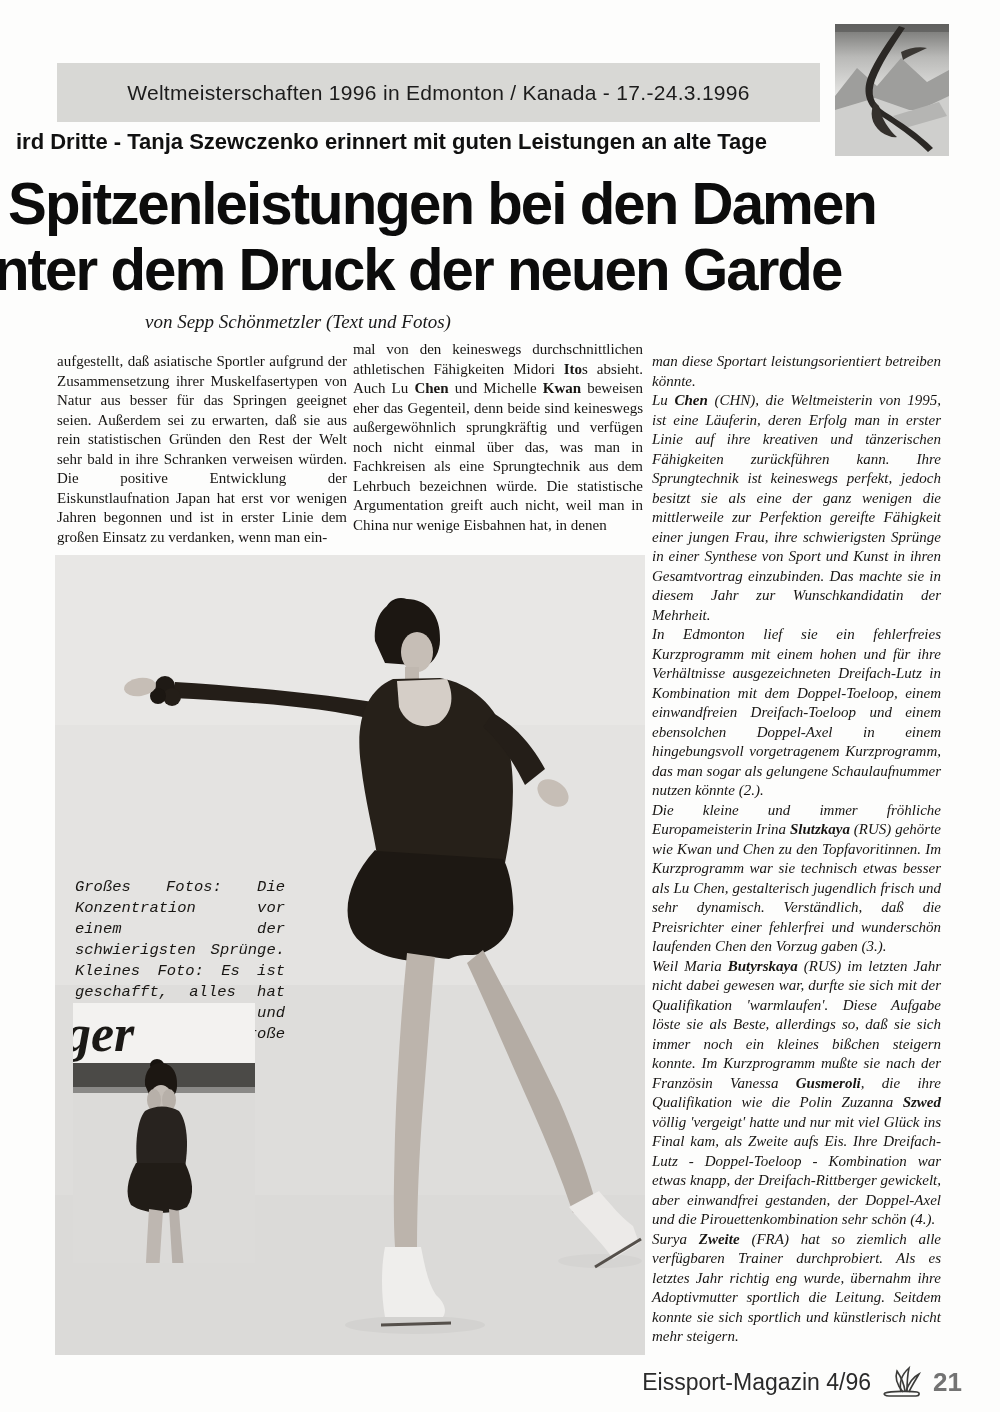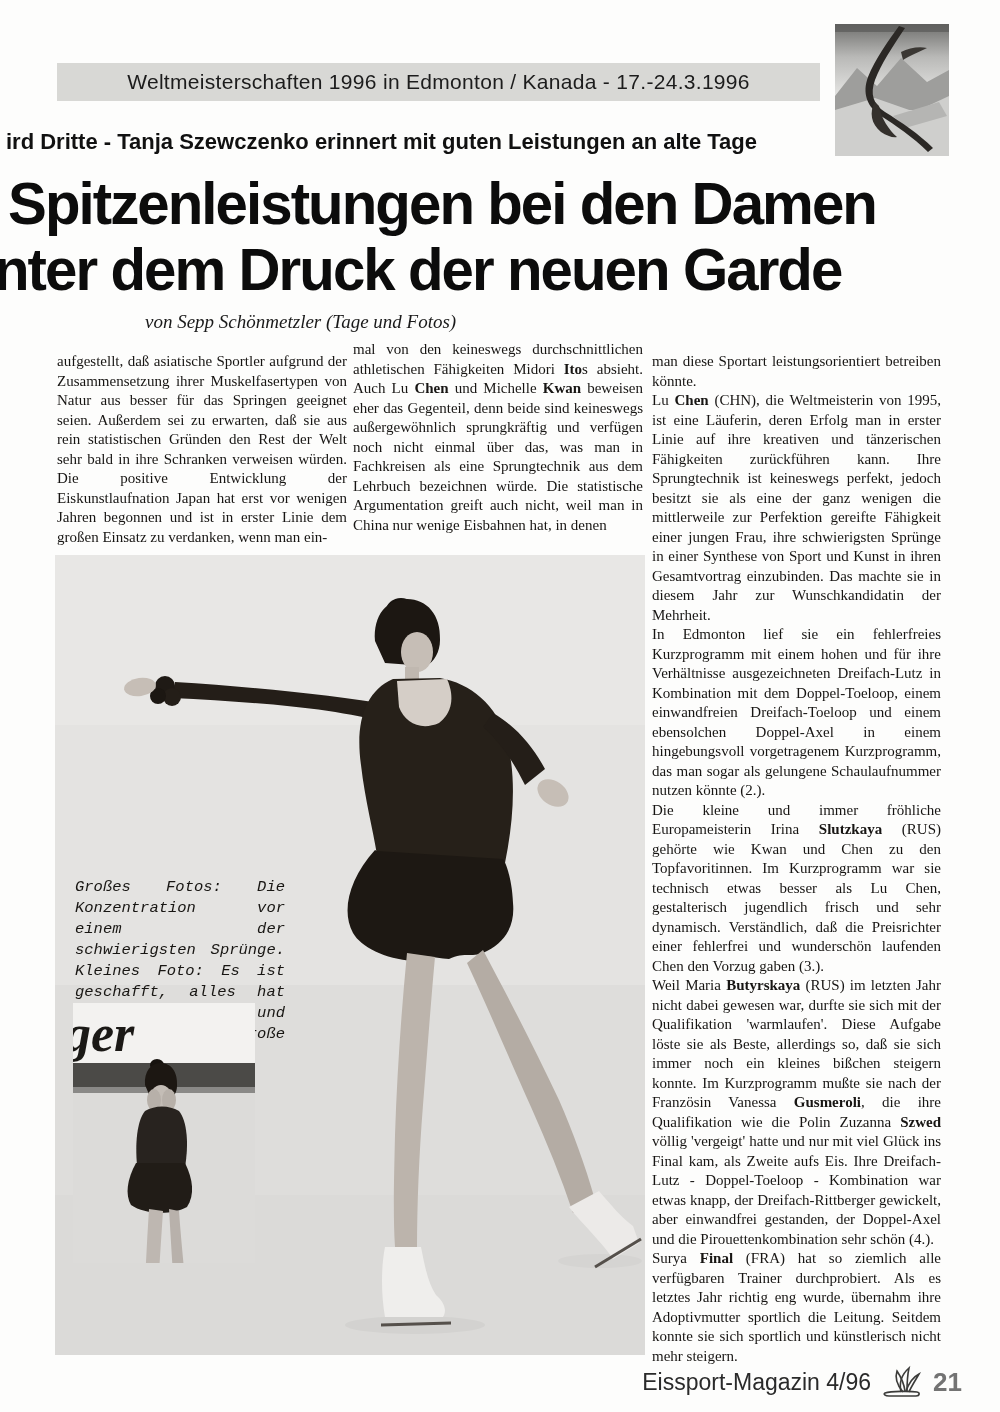--- a/index.html
+++ b/index.html
@@ -3,49 +3,49 @@
 <meta charset="utf-8">
 <style>
   html,body{margin:0;padding:0;}
   body{
     width:1000px;height:1412px;position:relative;background:#fdfdfc;
     font-family:"Liberation Serif", serif;color:#161412;overflow:hidden;
   }
   .abs{position:absolute;}
   
   .banner{
-    left:57px;top:63px;width:763px;height:38px;background:#d8d8d5;
+    left:57px;top:63px;width:763px;height:59px;background:#d8d8d5;
     display:flex;align-items:center;justify-content:center;
     font-family:"Liberation Sans", sans-serif;font-size:21px;color:#1c1c1c;
     letter-spacing:.3px;
   }
   .logo-box{left:835px;top:24px;width:114px;height:132px;}
   .kicker{
-    left:6px;top:129px;width:980px;white-space:nowrap;
+    left:16px;top:129px;width:980px;white-space:nowrap;
     font-family:"Liberation Sans", sans-serif;font-weight:bold;font-size:22px;color:#111;
   }
   .headline{
     font-family:"Liberation Sans", sans-serif;font-weight:bold;color:#0c0c0c;
     font-size:60px;letter-spacing:-2px;white-space:nowrap;line-height:1;
     transform:scaleX(.97);transform-origin:left top;
   }
   .hl1{left:8px;top:174px;}
   .hl2{left:-6px;top:240px;}
   .byline{
     left:145px;top:311px;font-style:italic;font-size:19px;color:#1a1a1a;white-space:nowrap;
   }
   
   .col{
     font-size:15px;line-height:19.5px;text-align:justify;color:#171513;
   }
   .col p{margin:0;}
   .col b{font-weight:bold;}
   .col-left{left:57px;top:352px;width:290px;height:198px;}
   .col-mid{left:353px;top:340px;width:290px;height:198px;}
-  .col-right{left:652px;top:352px;width:289px;height:1002px;}
+  .col-right{left:652px;top:352px;width:289px;height:1002px;font-style:italic;}
   
   .photo{
     left:55px;top:555px;width:590px;height:800px;overflow:hidden;
     background:linear-gradient(180deg,#e7e6e4 0%,#e3e2e0 35%,#dedddb 70%,#dbdad8 100%);
   }
   .caption{
     left:20px;top:322px;width:210px;font-style:italic;font-size:15.5px;
     line-height:21px;color:#181613;text-align:justify;font-family:Liberation Mono, monospace;
   }
   .inset{
@@ -89,35 +89,35 @@
     <path d="M40,78 C34,88 36,100 46,108 C52,112 58,114 62,113 C54,106 46,94 44,82 Z" fill="#34302c"></path>
     <path d="M66,28 C74,24 84,22 92,24 C84,28 74,32 68,36 Z" fill="#3a3733"></path>
   </svg>
 </div>
 
 <div class="abs kicker">ird Dritte - Tanja Szewczenko erinnert mit guten Leistungen an alte Tage</div>
 
 <div class="abs headline hl1">Spitzenleistungen bei den Damen</div>
 <div class="abs headline hl2">nter dem Druck der neuen Garde</div>
 
-<div class="abs byline">von Sepp Schönmetzler (Tage und Fotos)</div>
+<div class="abs byline">von Sepp Schönmetzler (Text und Fotos)</div>
 
 <div class="abs col col-left">
   <p>aufgestellt, daß asiatische Sportler aufgrund der Zusammensetzung ihrer Muskelfasertypen von Natur aus besser für das Springen geeignet seien. Außerdem sei zu erwarten, daß sie aus rein statistischen Gründen den Rest der Welt sehr bald in ihre Schranken verweisen würden. Die positive Entwicklung der Eiskunstlaufnation Japan hat erst vor wenigen Jahren begonnen und ist in erster Linie dem großen Einsatz zu verdanken, wenn man ein-</p>
 </div>
 <div class="abs col col-mid">
   <p>mal von den keineswegs durchschnittlichen athletischen Fähigkeiten Midori <b>Ito</b>s absieht. Auch Lu <b>Chen</b> und Michelle <b>Kwan</b> beweisen eher das Gegenteil, denn beide sind keineswegs außergewöhnlich sprungkräftig und verfügen noch nicht einmal über das, was man in Fachkreisen als eine Sprungtechnik aus dem Lehrbuch bezeichnen würde. Die statistische Argumentation greift auch nicht, weil man in China nur wenige Eisbahnen hat, in denen</p>
 </div>
 <div class="abs col col-right">
   <p>man diese Sportart leistungsorientiert betreiben könnte.</p>
   <p>Lu <b>Chen</b> (CHN), die Weltmeisterin von 1995, ist eine Läuferin, deren Erfolg man in erster Linie auf ihre kreativen und tänzerischen Fähigkeiten zurückführen kann. Ihre Sprungtechnik ist keineswegs perfekt, jedoch besitzt sie als eine der ganz wenigen die mittlerweile zur Perfektion gereifte Fähigkeit einer jungen Frau, ihre schwierigsten Sprünge in einer Synthese von Sport und Kunst in ihren Gesamtvortrag einzubinden. Das machte sie in diesem Jahr zur Wunschkandidatin der Mehrheit.</p>
   <p>In Edmonton lief sie ein fehlerfreies Kurzprogramm mit einem hohen und für ihre Verhältnisse ausgezeichneten Dreifach-Lutz in Kombination mit dem Doppel-Toeloop, einem einwandfreien Dreifach-Toeloop und einem ebensolchen Doppel-Axel in einem hingebungsvoll vorgetragenem Kurzprogramm, das man sogar als gelungene Schaulaufnummer nutzen könnte (2.).</p>
   <p>Die kleine und immer fröhliche Europameisterin Irina <b>Slutzkaya</b> (RUS) gehörte wie Kwan und Chen zu den Topfavoritinnen. Im Kurzprogramm war sie technisch etwas besser als Lu Chen, gestalterisch jugendlich frisch und sehr dynamisch. Verständlich, daß die Preisrichter einer fehlerfrei und wunderschön laufenden Chen den Vorzug gaben (3.).</p>
   <p>Weil Maria <b>Butyrskaya</b> (RUS) im letzten Jahr nicht dabei gewesen war, durfte sie sich mit der Qualifikation 'warmlaufen'. Diese Aufgabe löste sie als Beste, allerdings so, daß sie sich immer noch ein kleines bißchen steigern konnte. Im Kurzprogramm mußte sie nach der Französin Vanessa <b>Gusmeroli</b>, die ihre Qualifikation wie die Polin Zuzanna <b>Szwed</b> völlig 'vergeigt' hatte und nur mit viel Glück ins Final kam, als Zweite aufs Eis. Ihre Dreifach-Lutz - Doppel-Toeloop - Kombination war etwas knapp, der Dreifach-Rittberger gewickelt, aber einwandfrei gestanden, der Doppel-Axel und die Pirouettenkombination sehr schön (4.).</p>
-  <p>Surya <b>Final</b> (FRA) hat so ziemlich alle verfügbaren Trainer durchprobiert. Als es letztes Jahr richtig eng wurde, übernahm ihre Adoptivmutter sportlich die Leitung. Seitdem konnte sie sich sportlich und künstlerisch nicht mehr steigern.</p>
+  <p>Surya <b>Zweite</b> (FRA) hat so ziemlich alle verfügbaren Trainer durchprobiert. Als es letztes Jahr richtig eng wurde, übernahm ihre Adoptivmutter sportlich die Leitung. Seitdem konnte sie sich sportlich und künstlerisch nicht mehr steigern.</p>
 </div>
 
 <div class="abs photo">
   <svg class="abs" style="left:0;top:0" width="590" height="800" viewBox="0 0 590 800">
     <rect x="0" y="0" width="590" height="800" fill="#e4e3e1"></rect>
     <rect x="0" y="0" width="590" height="170" fill="#e8e7e5"></rect>
     <rect x="0" y="430" width="590" height="370" fill="#dedddb"></rect>
     <rect x="0" y="640" width="590" height="160" fill="#dbdad8"></rect>
 
     <ellipse cx="360" cy="770" rx="70" ry="9" fill="#d3d2d0"></ellipse>

